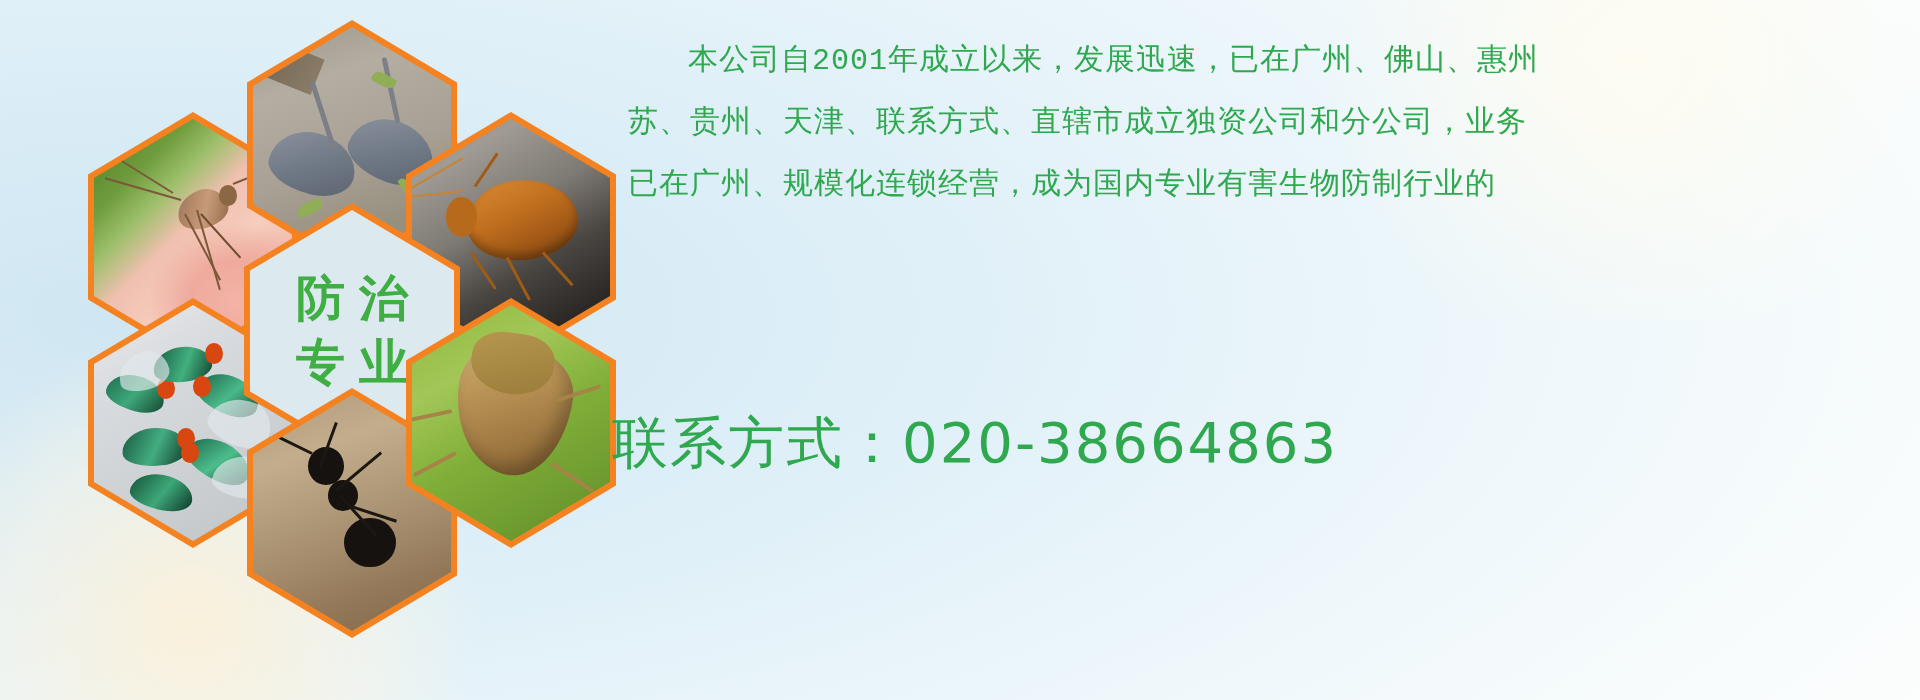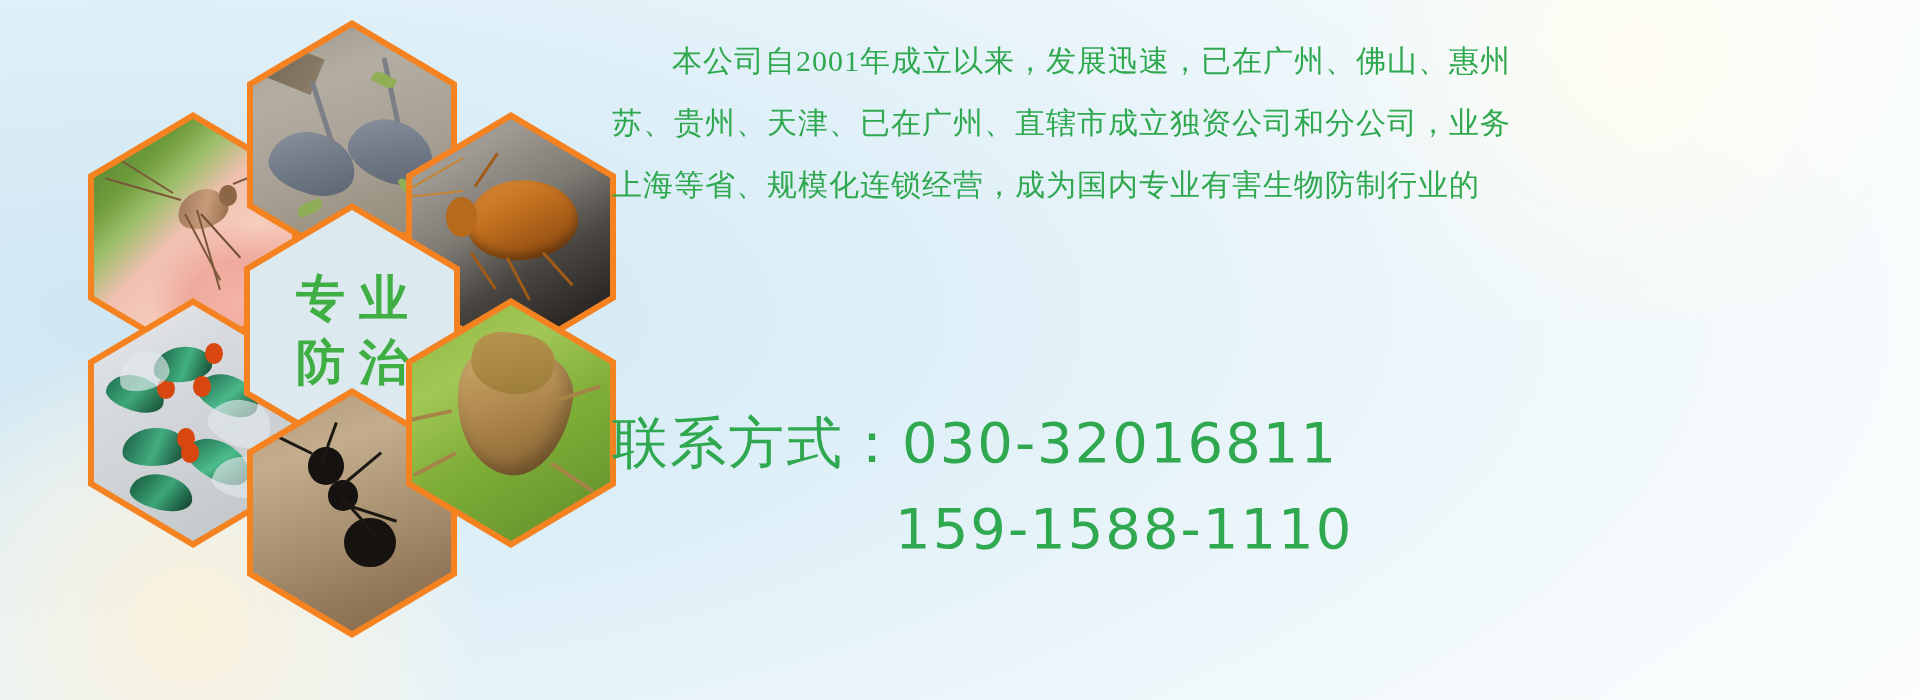--- a/index.html
+++ b/index.html
@@ -118,23 +118,23 @@
     color:#3fae43;font-size:49px;font-weight:700;letter-spacing:14px;
     text-indent:14px;line-height:1.18;
     font-family:"DejaVu Sans","Liberation Sans",sans-serif;
   }
 
   
   #copy{
     position:absolute;left:612px;top:34px;width:1290px;
   }
   #copy p{
-    margin:0 0 8px 0;color:#2FA84F;font-size:30px;line-height:54px;
+    margin:0 0 8px 16px;color:#2FA84F;font-size:30px;line-height:54px;
     letter-spacing:1px;white-space:nowrap;
-    font-family:Liberation Serif, serif;
+    font-family:Liberation Mono, monospace;
   }
   #copy p.indent{text-indent:60px;}
 
   #contact{position:absolute;left:612px;top:400px;width:1290px;}
   #contact .c-line{
     color:#2FA84F;font-size:56px;line-height:86px;font-weight:500;
     letter-spacing:2px;white-space:nowrap;
     font-family:"DejaVu Sans","Liberation Sans",sans-serif;
   }
   #contact .c-line.phone2{padding-left:283px;}
@@ -212,22 +212,22 @@
           <div class="fly-wing" style="left:60%;top:64%;width:30%;height:18%;transform:rotate(12deg);"></div>
           <div class="fly-wing" style="left:12%;top:20%;width:26%;height:16%;transform:rotate(-14deg);"></div>
         </div>
       </div>
     </div>
 
     <div class="hex" style="--w:216px;--h:256px;left:156px;top:213px;">
       <div class="inner">
         <div class="photo ph-center">
           <div id="center-text">
+            <div class="line">防治</div>
             <div class="line">专业</div>
-            <div class="line">防治</div>
           </div>
         </div>
       </div>
     </div>
 
     <div class="hex" style="--w:210px;--h:250px;left:159px;top:398px;">
       <div class="inner">
         <div class="photo ph-ant">
           <div class="ant-seg" style="left:46%;top:52%;width:26%;height:21%;"></div>
           <div class="ant-seg" style="left:38%;top:36%;width:15%;height:13%;"></div>
@@ -251,22 +251,21 @@
           <div class="bug-leg" style="left:70%;top:66%;width:26%;transform:rotate(34deg);"></div>
           <div class="bug-leg" style="left:72%;top:40%;width:24%;transform:rotate(-18deg);"></div>
         </div>
       </div>
     </div>
 
   </div>
 
   <div id="copy">
     <p class="indent">本公司自2001年成立以来，发展迅速，已在广州、佛山、惠州</p>
-    <p>苏、贵州、天津、已在广州、直辖市成立独资公司和分公司，业务</p>
-    <p>上海等省、规模化连锁经营，成为国内专业有害生物防制行业的</p>
+    <p>苏、贵州、天津、联系方式、直辖市成立独资公司和分公司，业务</p>
+    <p>已在广州、规模化连锁经营，成为国内专业有害生物防制行业的</p>
   </div>
 
   <div id="contact">
-    <div class="c-line">联系方式：030-32016811</div>
-    <div class="c-line phone2">159-1588-1110</div>
+    <div class="c-line">联系方式：020-38664863</div>
   </div>
 
 </div>
 
 </body></html>

